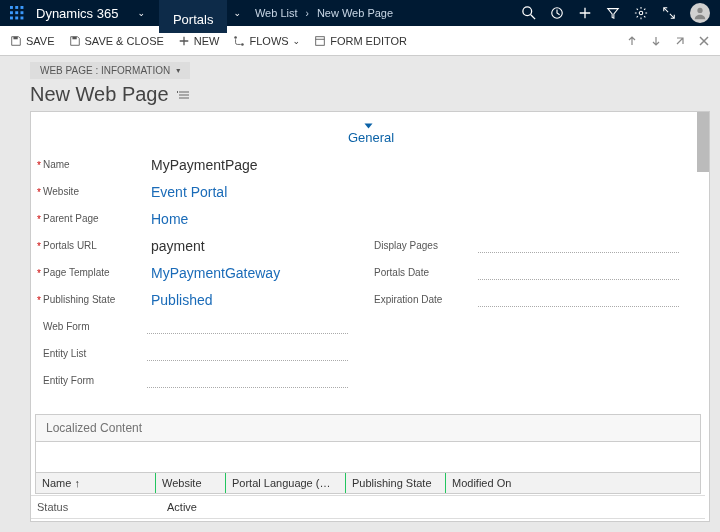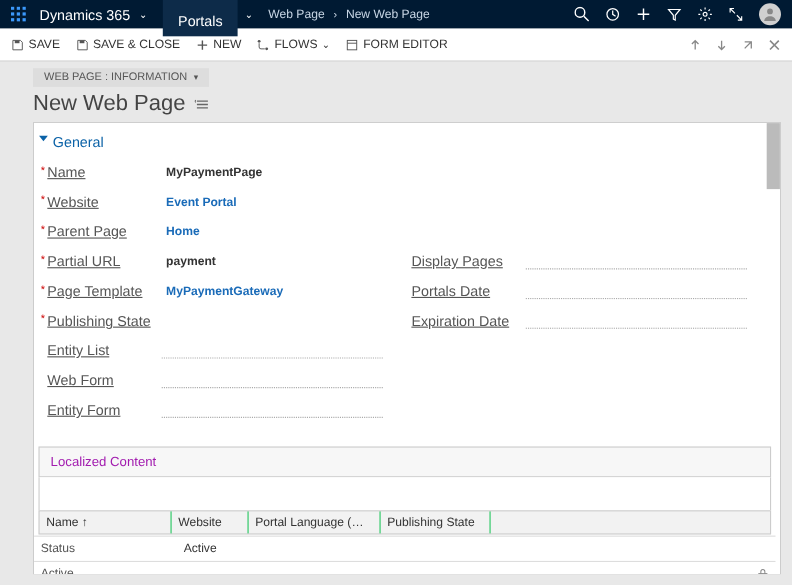--- a/index.html
+++ b/index.html
@@ -1,20 +1,20 @@
 <!DOCTYPE html>
 <html><head>
 <meta charset="utf-8">
 <style>
   * { box-sizing: border-box; margin: 0; padding: 0; }
   body { font-family: "Segoe UI", sans-serif; font-size: 12px; color: #333; background: #e8e8e8; width: 720px; height: 532px; overflow: hidden; position: relative; }
   
   .topbar { background: #001a33; color: #fff; height: 26px; display: flex; align-items: center; padding: 0 10px; }
   .topbar .waffle { width: 14px; height: 14px; fill: #3b99fc; margin-right: 12px; }
-  .topbar .brand { font-size: 13px; font-weight: 400; margin-right: 8px; }
+  .topbar .brand { font-size: 13px; font-weight: 400; margin-right: 19px; }
   .topbar .brand-caret { margin-right: 14px; }
   .topbar .module { background: #0d2b49; padding: 18px 14px 6px; font-size: 13px; margin-right: 6px; }
   .topbar .module-caret { margin-right: 14px; }
   .topbar .crumb { color: #c7d6e5; font-size: 11px; cursor: pointer; }
   .topbar .crumb-sep { margin: 0 8px; color: #c7d6e5; font-size: 10px; }
   .topbar .spacer { flex: 1; }
   .topbar .ticon { margin-left: 14px; width: 14px; height: 14px; fill: #fff; cursor: pointer; }
   .topbar .avatar { width: 20px; height: 20px; border-radius: 50%; background: #d0d0d0; margin-left: 14px; display:flex; align-items:center; justify-content:center;}
   .topbar .avatar svg{width:14px;height:14px;fill:#888;}
   
@@ -26,34 +26,34 @@
   
   .formselector { padding: 6px 0 0 30px; }
   .formselector .chip { display: inline-flex; align-items:center; background: #ddd; padding: 3px 10px; font-size: 10px; color: #555; cursor:pointer;}
   .formheader { padding: 4px 0 10px 30px; display:flex; align-items:center;}
   .formheader h1 { font-size: 20px; font-weight: 300; color: #444; }
   .formheader .hi { margin-left: 8px; fill:#666; width:14px; height:14px;}
   
   .mainarea { position:absolute; top:111px; left:30px; right:10px; bottom:10px; background:#fff; border:1px solid #ccc; overflow-y:auto; padding-right:4px; }
   .scrollind { position:absolute; right:0; top:0; width:12px; height:60px; background:#bbb; }
   
-  .sect-head { padding: 10px 0 6px 6px; display:flex; color:#0b62a7; font-size:13px;}
+  .sect-head { padding: 10px 0 6px 6px; display:flex; align-items:center; color:#0b62a7; font-size:13px;flex-direction:column;}
   .sect-head .tri { width:0;height:0;border-top:4px solid transparent;border-bottom:4px solid transparent;border-left:5px solid #0b62a7; transform:rotate(90deg); margin-right:6px;}
   
   .fieldgrid { display:flex; padding: 0 6px;}
   .colL { width:50%; }
   .colR { width:50%; }
   .frow { display:flex; align-items:center; height:27px; }
-  .frow .lbl { width:110px; font-size:13px; color:#555; position:relative; padding-left:6px;text-decoration:underline;}
+  .frow .lbl { width:110px; font-size:10px; color:#555; position:relative; padding-left:6px;}
   .frow .lbl.req::before { content:"*"; color:#c00; position:absolute; left:0; top:1px; font-size:10px;}
-  .frow .val { flex:1; font-size:11px; padding-left:4px;font-weight:bold;}
+  .frow .val { flex:1; font-size:14px; padding-left:4px;}
   .frow .val.link { color:#1a6bb8; cursor:pointer;}
   .frow .val.dots { border-bottom:1px dotted #aaa; height:14px; margin-right:20px;}
   
-  .subgrid-head { border:1px solid #ccc; background:#f7f7f7; padding:6px 10px; margin:20px 4px 0 4px; font-size:12px; color:#a21caf;}
+  .subgrid-head { border:1px solid #ccc; background:#f7f7f7; padding:6px 10px; margin:20px 4px 0 4px; font-size:12px; color:#737373;}
   .subgrid-space { height:30px; border-left:1px solid #ccc; border-right:1px solid #ccc; margin:0 4px; background:#fff;}
   .gridhdr { display:flex; border:1px solid #ccc; background:#f2f2f2; margin:0 4px; font-size:11px; }
   .gridhdr .gc { padding:4px 6px; border-right:1px solid #22c55e; overflow:hidden; white-space:nowrap; text-overflow:ellipsis;}
   
   .footerrow { display:flex; align-items:center; height:20px; padding:0 6px; font-size:11px;justify-content:flex-end; }
   .footerrow .flbl { width:130px; color:#555;}
   .footerrow .fval { flex:1; color:#333;}
   .footerrow .lock { width:11px; height:11px; fill:#888;}
   .divider { height:1px; background:#ddd; margin:1px 0;}
 </style>
@@ -69,21 +69,21 @@
       <rect x="4.5" y="4.5" width="2.5" height="2.5"></rect>
       <rect x="9" y="4.5" width="2.5" height="2.5"></rect>
       <rect y="9" width="2.5" height="2.5"></rect>
       <rect x="4.5" y="9" width="2.5" height="2.5"></rect>
       <rect x="9" y="9" width="2.5" height="2.5"></rect>
     </svg>
   <span class="brand">Dynamics 365</span>
   <span class="brand-caret" style="font-size:9px;">⌄</span>
   <span class="module">Portals</span>
   <span class="module-caret" style="font-size:9px;">⌄</span>
-  <span class="crumb">Web Page</span>
+  <span class="crumb">Web List</span>
   <span class="crumb-sep">›</span>
   <span class="crumb">New Web Page</span>
   <span class="spacer"></span>
   <svg class="ticon" viewBox="0 0 16 16">
       <circle cx="6" cy="6" r="5" fill="none" stroke="#fff" stroke-width="1.5"></circle>
       <line x1="10" y1="10" x2="15" y2="15" stroke="#fff" stroke-width="1.5"></line>
     </svg>
   <svg class="ticon" viewBox="0 0 16 16">
       <circle cx="8" cy="8" r="6" fill="none" stroke="#fff" stroke-width="1.3"></circle>
       <path d="M8 4v4l3 2" fill="none" stroke="#fff" stroke-width="1.3"></path>
@@ -190,36 +190,37 @@
         </div>
       <div class="frow">
           <span class="lbl req">Website</span>
           <span class="val link">Event Portal</span>
         </div>
       <div class="frow">
           <span class="lbl req">Parent Page</span>
           <span class="val link">Home</span>
         </div>
       <div class="frow">
-          <span class="lbl req">Partial URL</span>
+          <span class="lbl req">Portals URL</span>
           <span class="val">payment</span>
         </div>
       <div class="frow">
           <span class="lbl req">Page Template</span>
           <span class="val link">MyPaymentGateway</span>
         </div>
       <div class="frow">
           <span class="lbl req">Publishing State</span>
+          <span class="val link">Published</span>
+        </div>
+      <div class="frow">
+          <span class="lbl">Web Form</span>
+          <span class="val dots"></span>
         </div>
       <div class="frow">
           <span class="lbl">Entity List</span>
-          <span class="val dots"></span>
-        </div>
-      <div class="frow">
-          <span class="lbl">Web Form</span>
           <span class="val dots"></span>
         </div>
       <div class="frow">
           <span class="lbl">Entity Form</span>
           <span class="val dots"></span>
         </div>
     </div>
     <div class="colR">
       <div class="frow"></div>
         <div class="frow"></div>
@@ -239,20 +240,21 @@
     </div>
   </div>
 
   <div class="subgrid-head">Localized Content</div>
   <div class="subgrid-space"></div>
   <div class="gridhdr">
     <div class="gc" style="width:120px">Name ↑</div>
     <div class="gc" style="width:70px">Website</div>
     <div class="gc" style="width:120px">Portal Language (Webpage Lang...</div>
     <div class="gc" style="width:100px">Publishing State</div>
+    <div class="gc" style="width:100px;border-right:none">Modified On</div>
   </div>
   <div class="divider"></div>
   <div class="footerrow">
     <span class="flbl">Status</span>
     <span class="fval">Active</span>
   </div>
   <div class="divider"></div>
   <div class="footerrow">
     <span class="flbl">Active</span>
     <span class="fval"></span>

